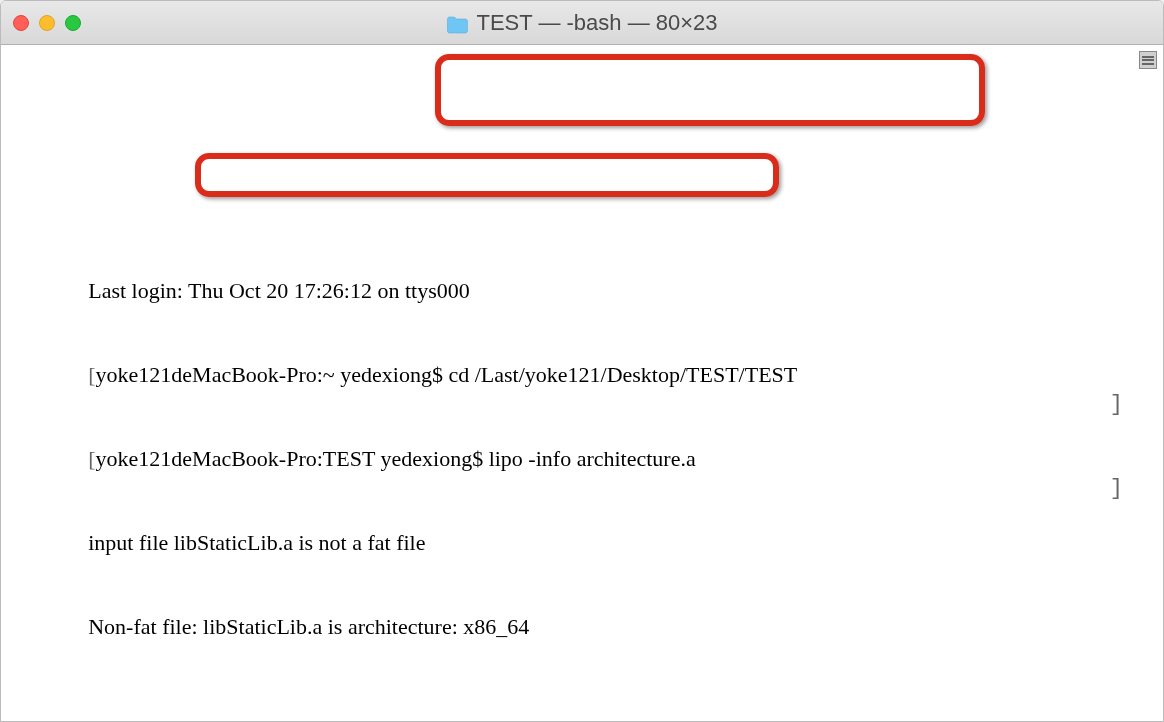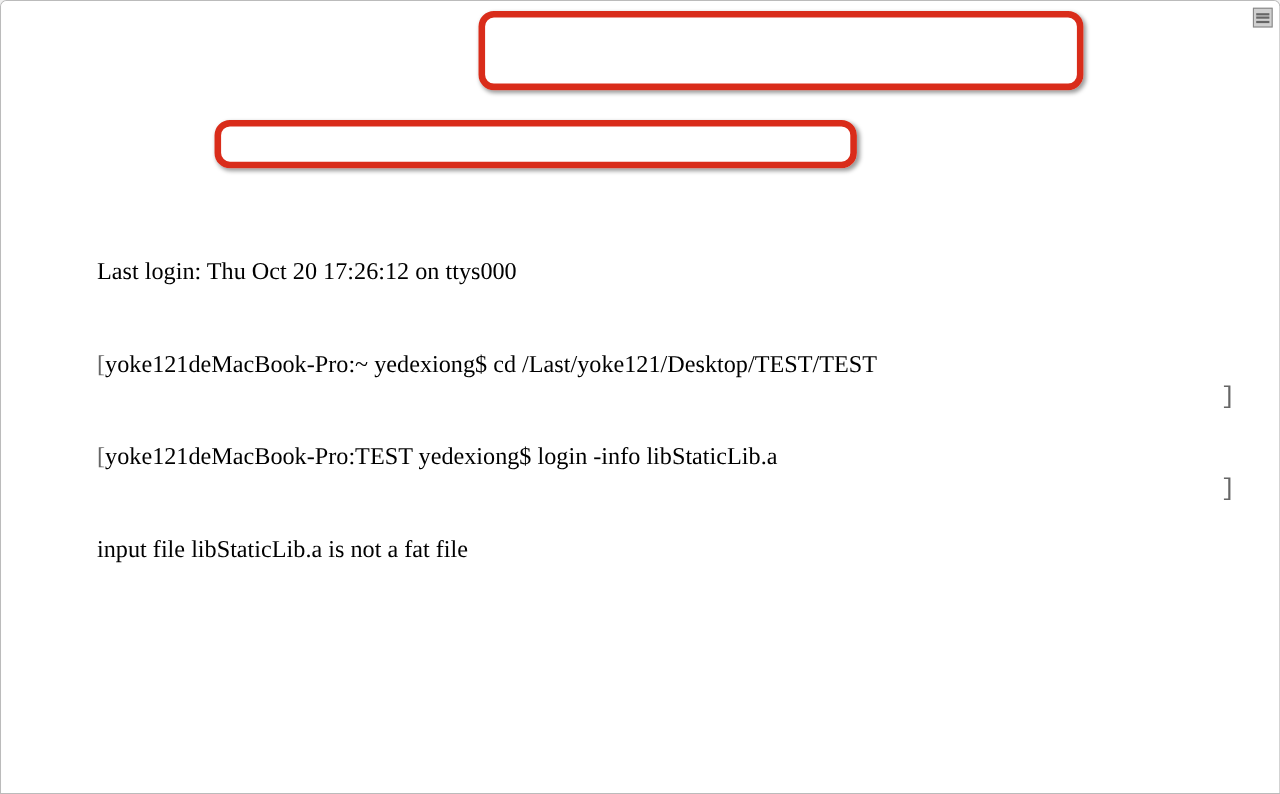--- a/index.html
+++ b/index.html
@@ -132,39 +132,57 @@
     }
     .scrollbar-icon .bar {
       height: 2px;
       background: #666;
     }
   </style>
 </head>
 <body>
 
 <div class="window">
+  <div class="titlebar">
+    <div class="traffic-lights">
+      <div class="traffic-light tl-close"></div>
+      <div class="traffic-light tl-min"></div>
+      <div class="traffic-light tl-max"></div>
+    </div>
+    <div class="title-center">
+      <span class="folder-icon">
+        <svg viewBox="0 0 22 18" width="22" height="18">
+          <path d="M1 3 C1 2 2 1 3 1 L8 1 L10 3 L19 3 C20 3 21 4 21 5 L21 15 C21 16 20 17 19 17 L3 17 C2 17 1 16 1 15 Z" fill="#6FC6F5" stroke="#4BA5D8" stroke-width="0.5"></path>
+        </svg>
+      </span>
+      <span>TEST — -bash — 80×23</span>
+    </div>
+  </div>
 
   <div class="terminal-area">
     <div class="scrollbar-icon">
       <div class="bar"></div>
       <div class="bar"></div>
       <div class="bar"></div>
     </div>
 
     <div class="highlight-box hl1"></div>
     <div class="highlight-box hl2"></div>
 
     <div class="term-line">
       <span class="content"><span>Last login: Thu Oct 20 17:26:12 on ttys000</span></span>
     </div>
     <div class="term-line">
       <span class="content"><span class="bracket">[</span><span>yoke121deMacBook-Pro:~ yedexiong$ cd /Last/yoke121/Desktop/TEST/TEST</span></span>
       <span class="right-bracket">]</span>
     </div>
     <div class="term-line">
-      <span class="content"><span class="bracket">[</span><span>yoke121deMacBook-Pro:TEST yedexiong$ login -info libStaticLib.a</span></span>
+      <span class="content"><span class="bracket">[</span><span>yoke121deMacBook-Pro:TEST yedexiong$ lipo -info architecture.a</span></span>
       <span class="right-bracket">]</span>
     </div>
     <div class="term-line">
       <span class="content"><span>input file libStaticLib.a is not a fat file</span></span>
     </div>
+    <div class="term-line">
+      <span class="content"><span>Non-fat file: libStaticLib.a is architecture: x86_64</span></span>
+    </div>
   </div>
 </div>
 
 </body></html>

